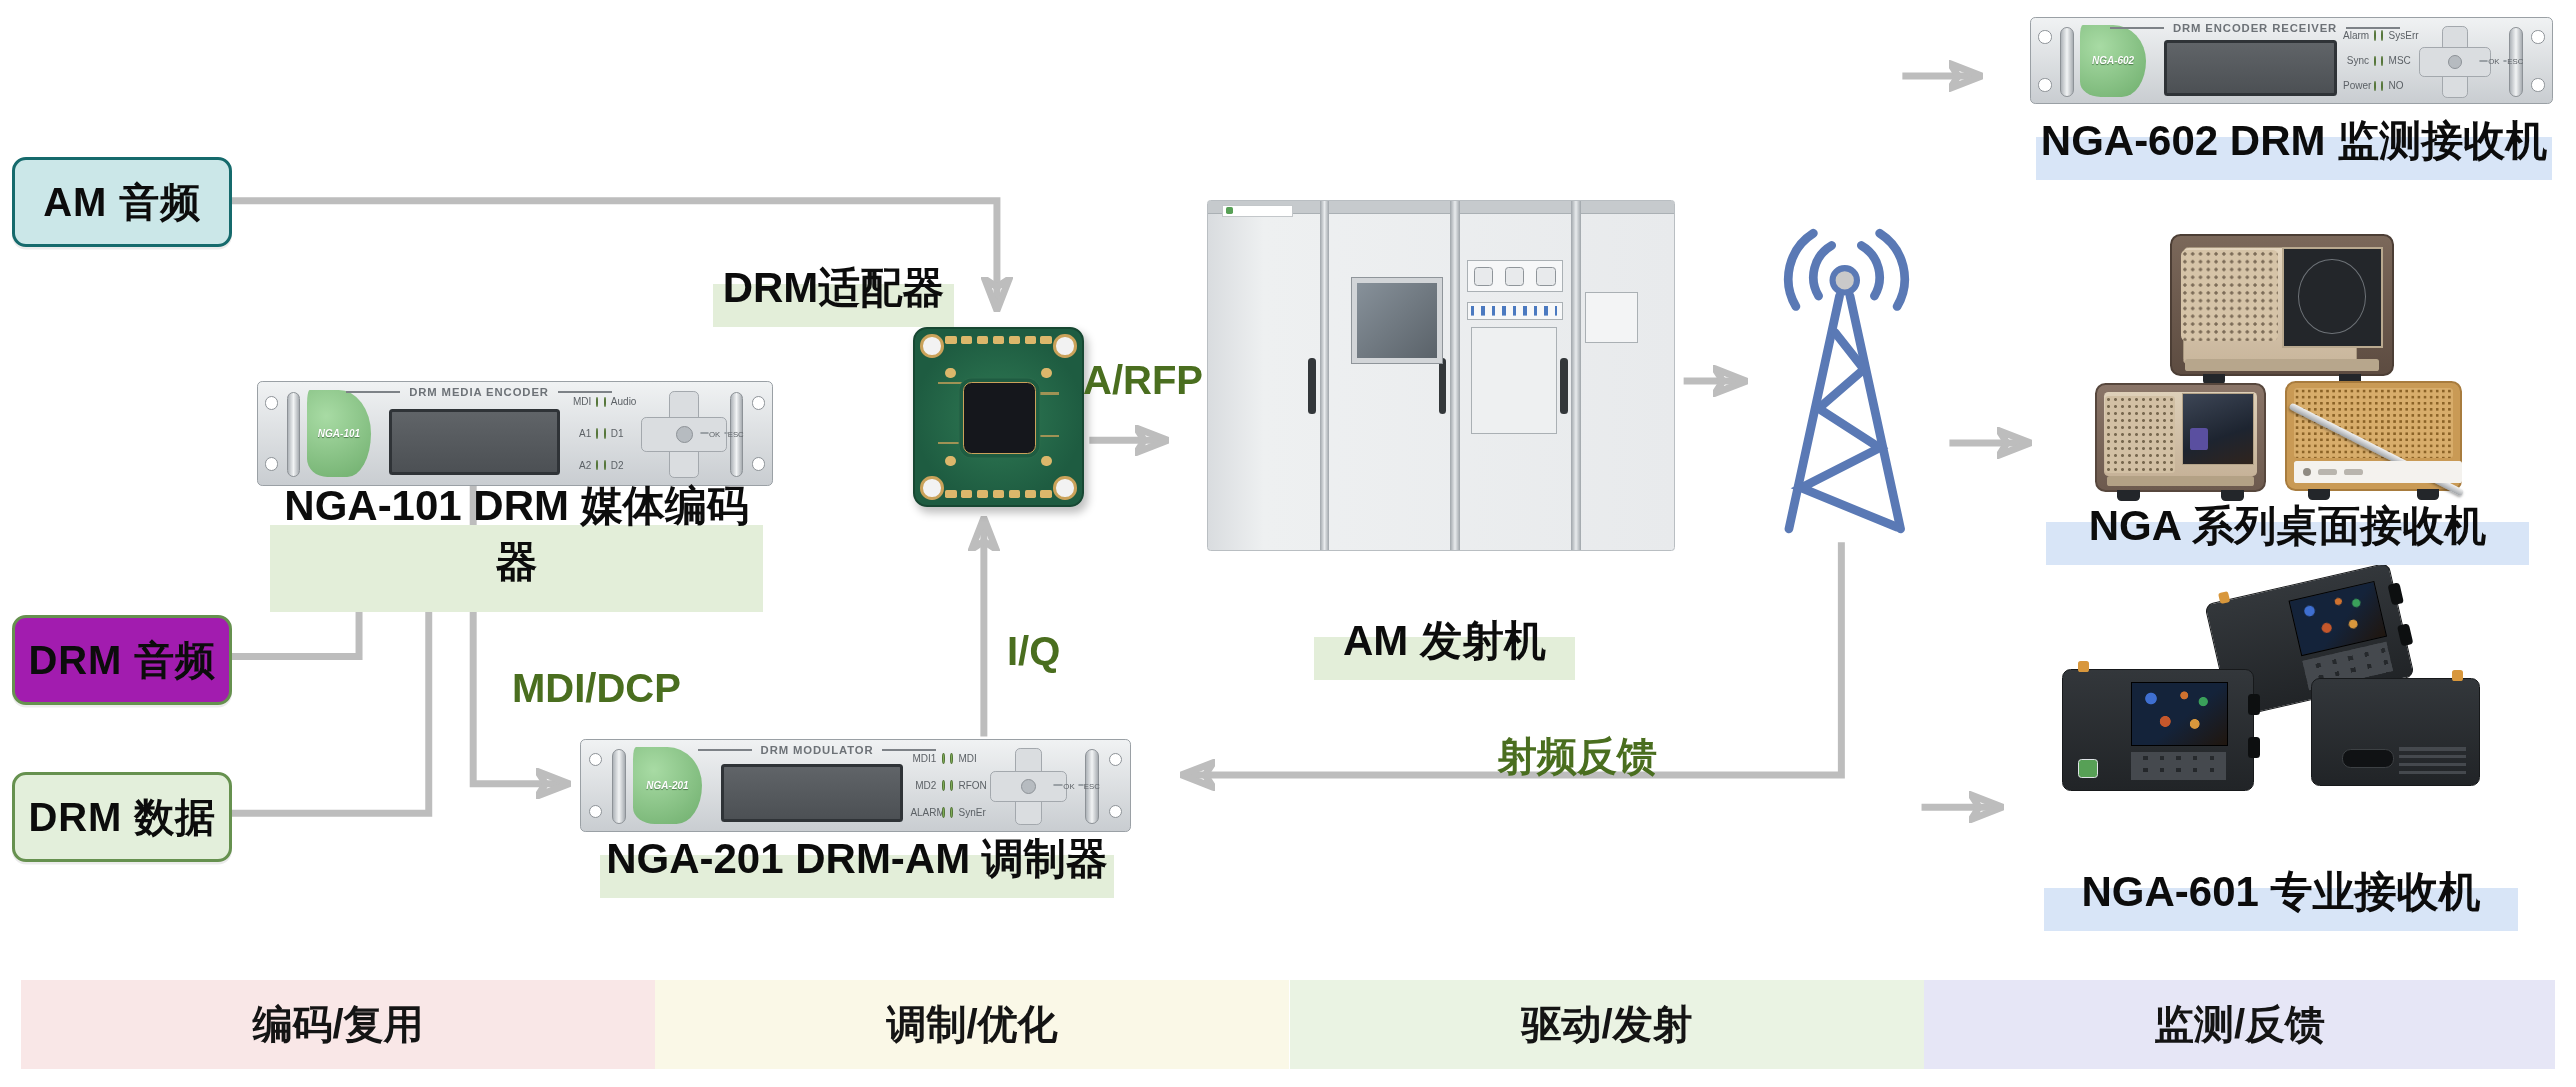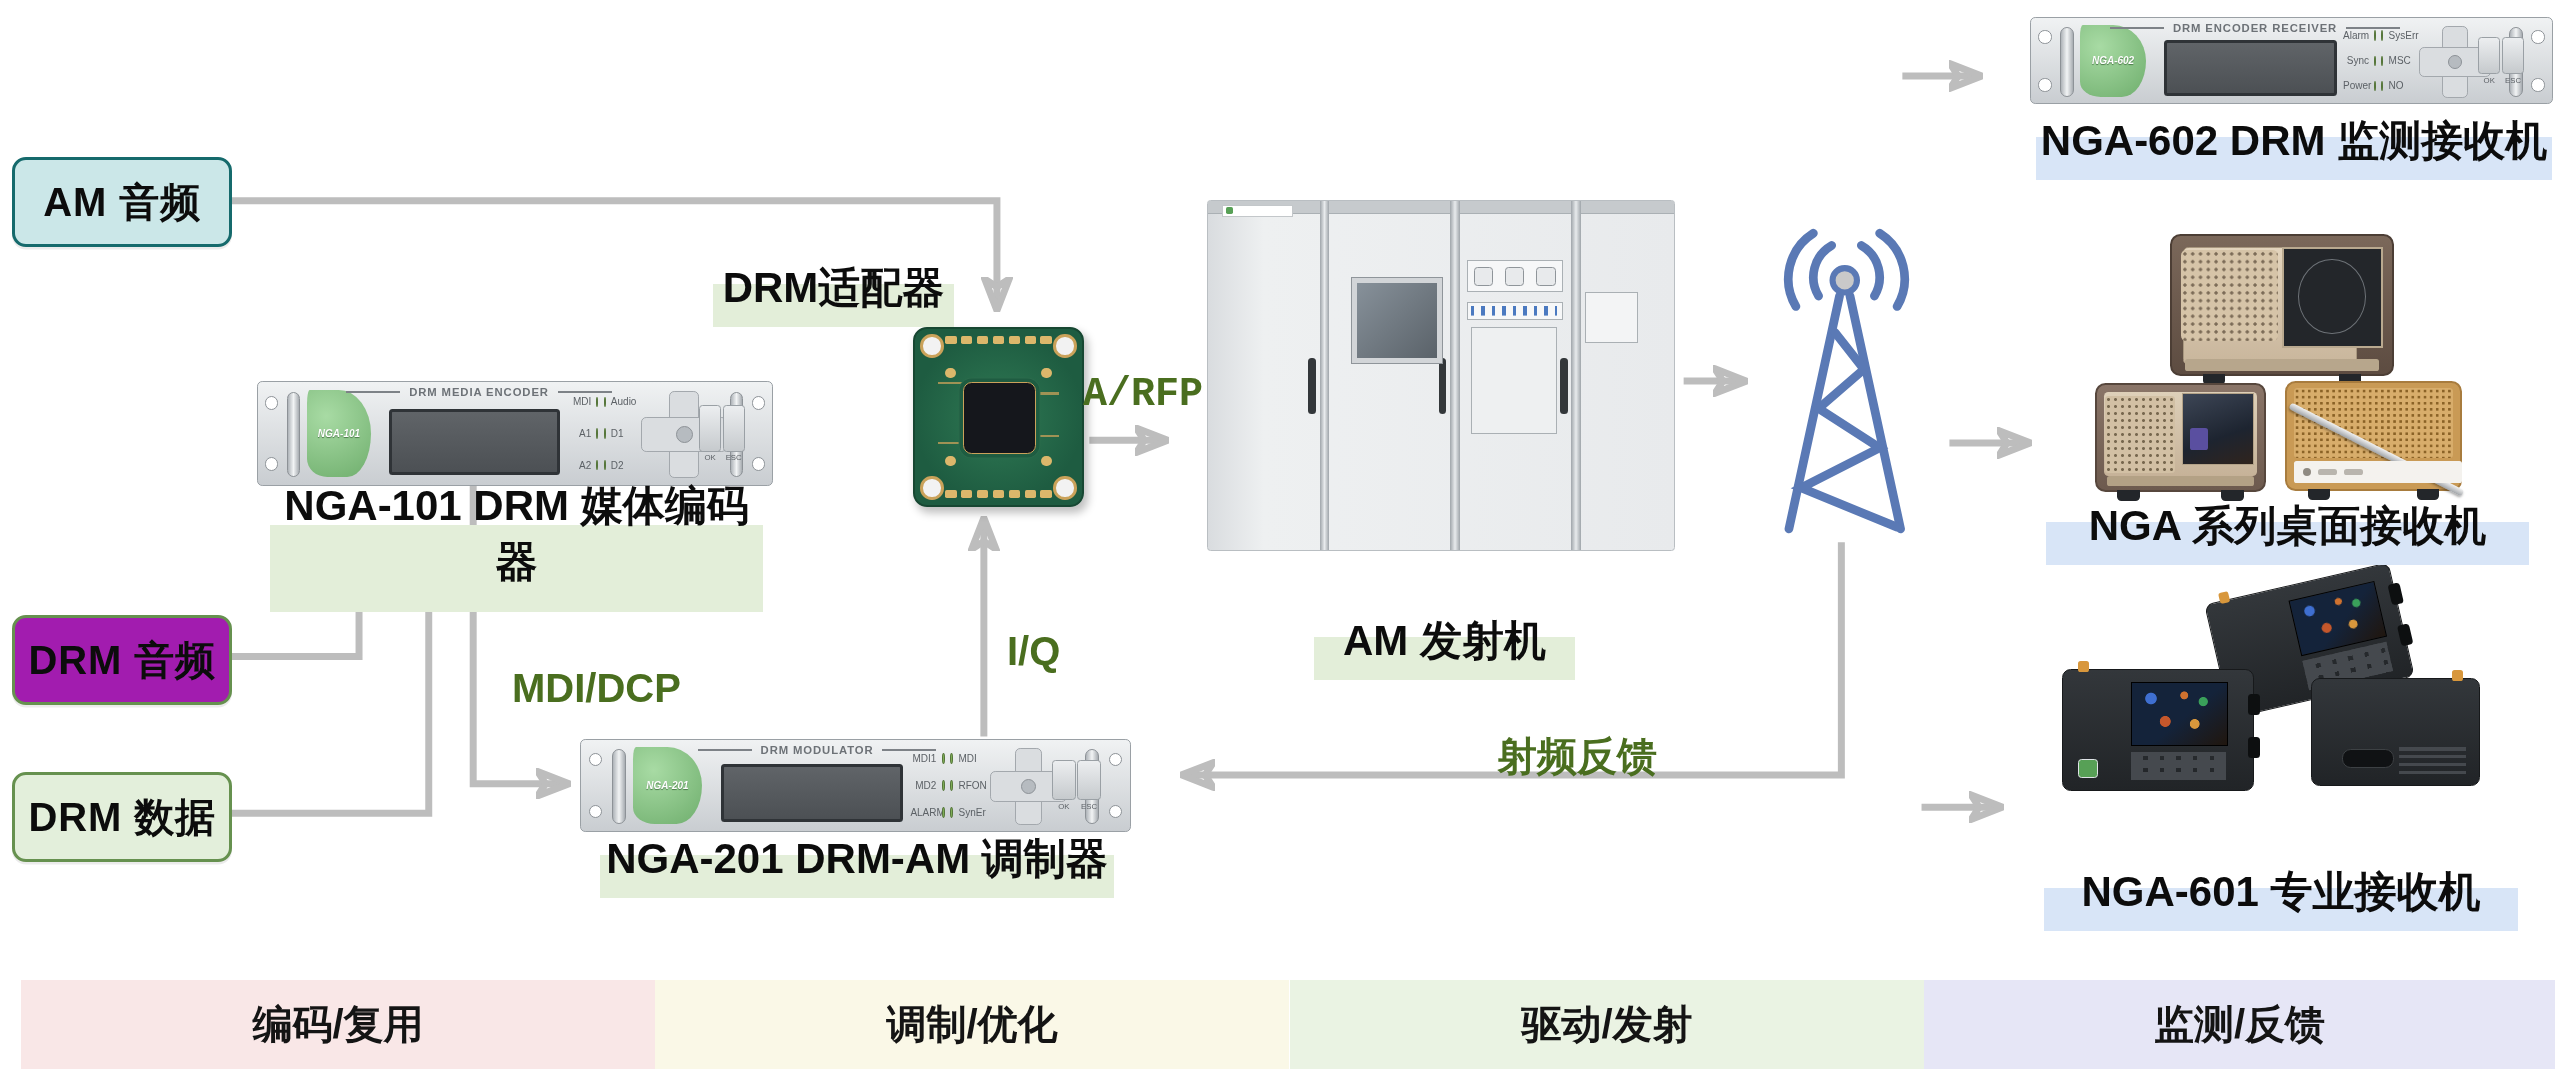--- a/index.html
+++ b/index.html
@@ -58,21 +58,21 @@
     display:flex;flex-direction:column;justify-content:space-between;}
   .rack .ledrow{display:flex;align-items:center;justify-content:center;gap:5.2px;}
   .rack .ledrow .lbl{font-size:10px;color:#5c6166;min-width:26px;}
   .rack .ledrow .lbl.left{text-align:right;} .rack .ledrow .lbl.right{text-align:left;}
   .rack .dot{width:8.7px;height:8.7px;border-radius:50%;background:#7fae58;border:1.7px solid #55753a;}
   .rack .dpad{position:absolute;left:74.5%;top:9%;height:82%;aspect-ratio:1/1;}
   .rack .dpad .v{position:absolute;left:33%;top:0;width:34%;height:100%;background:#dadde0;border:1.7px solid #a3a8ad;border-radius:5.2px;}
   .rack .dpad .h{position:absolute;left:0;top:30%;width:100%;height:40%;background:#dadde0;border:1.7px solid #a3a8ad;border-radius:5.2px;}
   .rack .dpad .c{position:absolute;left:41%;top:41%;width:18%;height:18%;border-radius:50%;background:#b6bbc0;border:1.7px solid #8d9297;}
   .rack .btns{position:absolute;left:86%;top:22%;width:8.5%;height:56%;display:flex;gap:8%;}
-  .rack .btn{flex:1;display:flex;flex-direction:column;align-items:center;}
+  .rack .btn{flex:1;display:flex;flex-direction:row;align-items:center;}
   .rack .btn i{width:100%;flex:1;background:linear-gradient(#eceef0,#c6cacd);border:1.7px solid #9aa0a5;border-radius:3.5px;}
   .rack .btn span{font-size:7.8px;color:#5c6166;margin-top:1.7px;}
   #nga101{left:257px;top:381px;width:514px;height:103px;}
   #nga201{left:580px;top:739px;width:549px;height:91px;}
   #nga602{left:2030px;top:17.4px;width:521px;height:85px;}
   
   #board{position:absolute;left:913px;top:327px;width:167px;height:176px;z-index:2;
     background:radial-gradient(circle at 50% 50%,#2f7a54,#1e5c41 70%);
     border:2.6px solid #174732;border-radius:14px;box-shadow:3.5px 5.2px 8.7px rgba(0,0,0,0.25);}
   #board .chole{position:absolute;width:17.4px;height:17.4px;border-radius:50%;background:#f2f2f2;border:3.5px solid #caa25a;}
@@ -492,21 +492,21 @@
     <div class="vents"></div>
     <div class="conn"></div>
   </div>
   <div class="caption blue" style="left:2044px;top:864px;width:474px;">
     <div class="band"></div>
     <span>NGA-601 专业接收机</span>
   </div>
 
   <div class="sig" style="left:512px;top:666px;">MDI/DCP</div>
   <div class="sig" style="left:1007px;top:629px;">I/Q</div>
-  <div class="sig" style="left:1083px;top:372px;font-family:Liberation Mono, monospace;">A/RFP</div>
+  <div class="sig" style="left:1083px;top:358px;">A/RFP</div>
   <div class="sig" style="left:1481px;top:729px;width:192px;text-align:center;">射频反馈</div>
 
   <div class="stage" id="stage-1">
     <span>编码/复用</span>
   </div>
   <div class="stage" id="stage-2">
     <span>调制/优化</span>
   </div>
   <div class="stage" id="stage-3">
     <span>驱动/发射</span>

